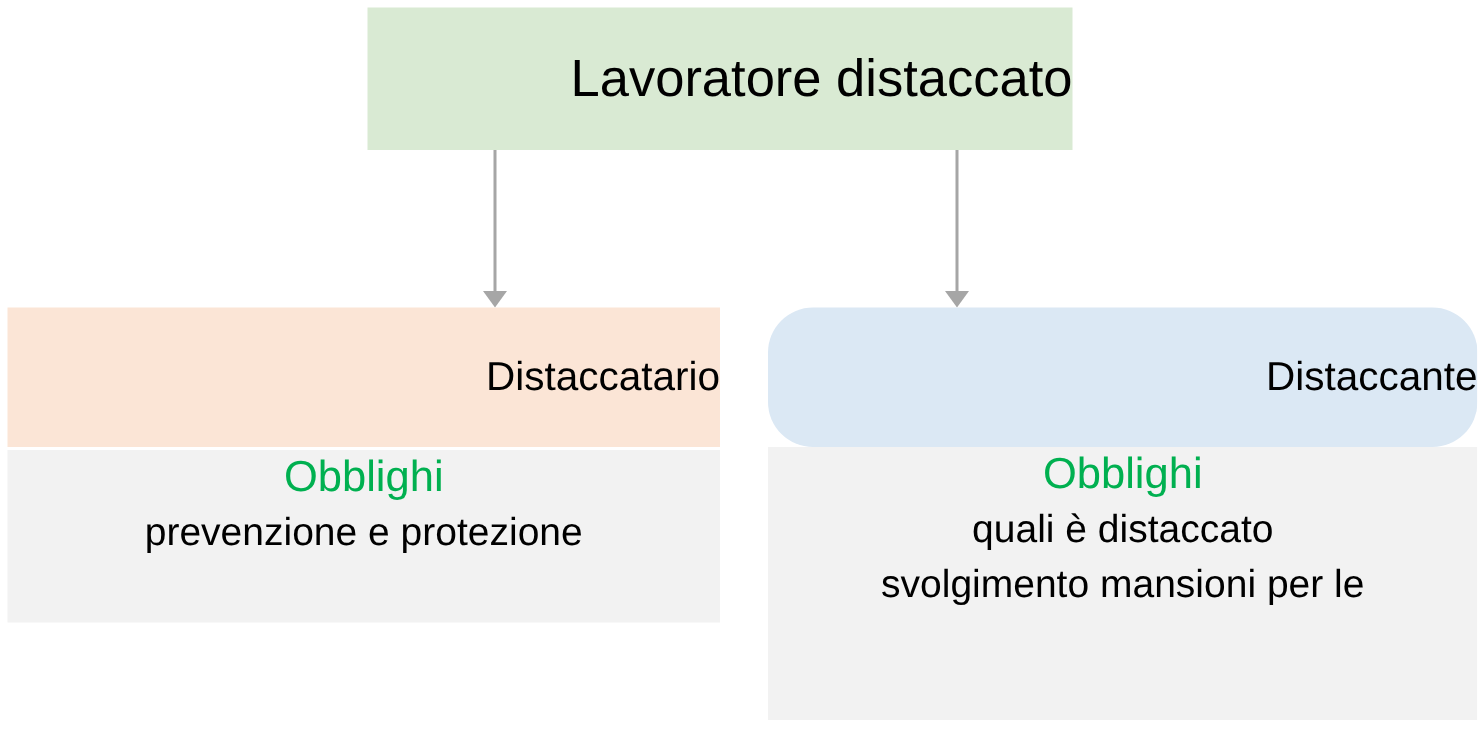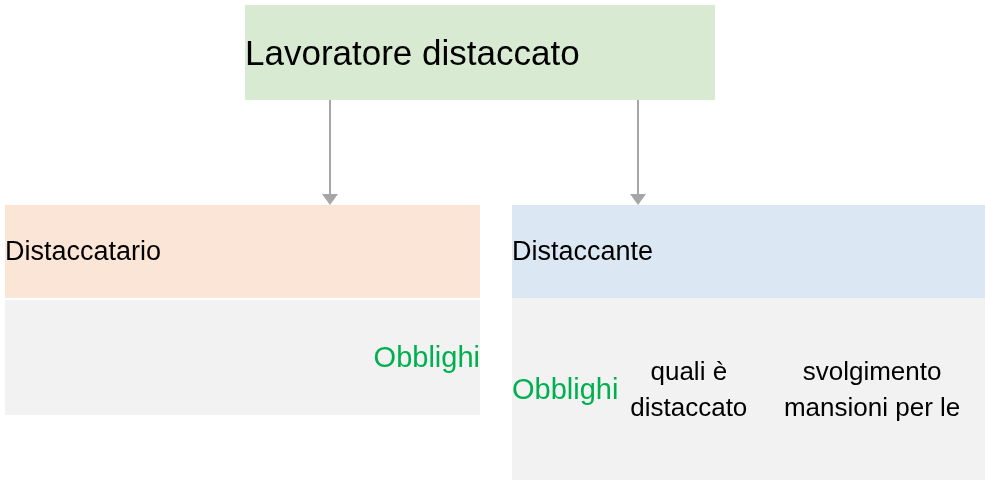--- a/index.html
+++ b/index.html
@@ -12,21 +12,21 @@
     position: relative;
     width: 985px;
     height: 490px;
     background: #ffffff;
     overflow: hidden;
   }
   .box {
     position: absolute;
     display: flex;
     align-items: center;
-    justify-content: flex-start;
+    justify-content: flex-end;
     text-align: center;
     box-sizing: border-box;
     color: #000000;
   }
   .root-box {
     left: 245px;
     top: 5px;
     width: 470px;
     height: 95px;
     background: #d9ead3;
@@ -39,29 +39,30 @@
   }
   .header-left {
     left: 5px;
     width: 475px;
     background: #fbe5d6;
   }
   .header-right {
     left: 512px;
     width: 473px;
     background: #dbe8f4;
+    border-radius: 30px;
   }
   .detail-box {
     position: absolute;
     background: #f2f2f2;
     box-sizing: border-box;
     display: flex;
-    flex-direction: row;
+    flex-direction: column;
     align-items: center;
-    justify-content: flex-end;
+    justify-content: flex-start;
     text-align: center;
     color: #000000;
   }
   .detail-left {
     left: 5px;
     top: 300px;
     width: 475px;
     height: 115px;
   }
   .detail-right {
@@ -132,20 +133,21 @@
   <div class="box header-box header-left">
     <span>Distaccatario</span>
   </div>
 
   <div class="box header-box header-right">
     <span>Distaccante</span>
   </div>
 
   <div class="detail-box detail-left">
     <div class="detail-title">Obblighi</div>
+    <div class="detail-line">prevenzione e protezione</div>
   </div>
 
   <div class="detail-box detail-right">
     <div class="detail-title">Obblighi</div>
     <div class="detail-line">quali è distaccato</div>
     <div class="detail-line">svolgimento mansioni per le</div>
   </div>
 
 </div>
 

